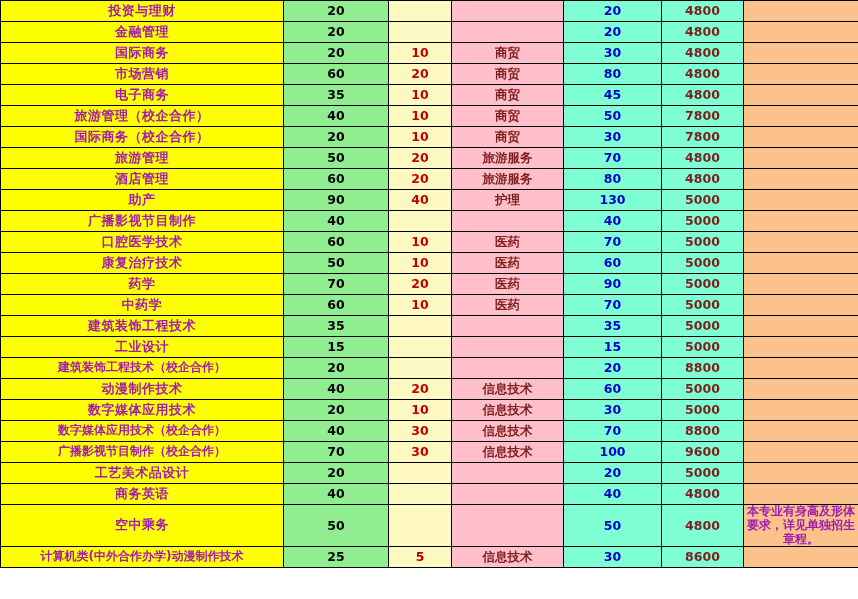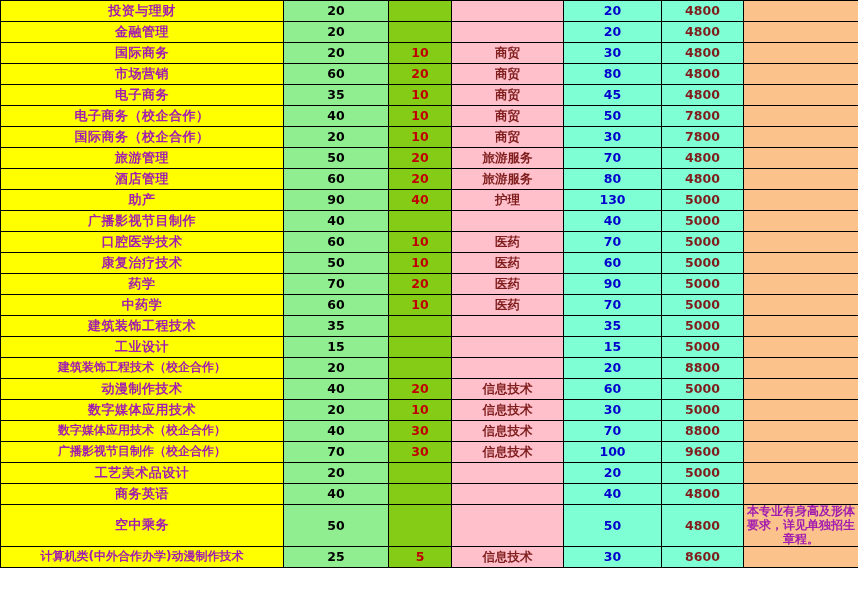--- a/index.html
+++ b/index.html
@@ -48,21 +48,21 @@
   }
   .cell-name-small {
     font-size: 12px;
     letter-spacing: 0;
   }
   .cell-plan {
     background: #90ee90;
     color: #000000;
   }
   .cell-extra {
-    background: #84cc16;
+    background: #fef9c3;
     color: #c00000;
   }
   .cell-cat {
     background: #ffc0cb;
     color: #7f1d1d;
   }
   .cell-total {
     background: #7fffd4;
     color: #0000cc;
   }
@@ -134,21 +134,21 @@
       <tr>
         <td class="cell-name">电子商务</td>
         <td class="cell-plan">35</td>
         <td class="cell-extra">10</td>
         <td class="cell-cat">商贸</td>
         <td class="cell-total">45</td>
         <td class="cell-fee">4800</td>
         <td class="cell-note"></td>
       </tr>
       <tr>
-        <td class="cell-name">电子商务（校企合作）</td>
+        <td class="cell-name">旅游管理（校企合作）</td>
         <td class="cell-plan">40</td>
         <td class="cell-extra">10</td>
         <td class="cell-cat">商贸</td>
         <td class="cell-total">50</td>
         <td class="cell-fee">7800</td>
         <td class="cell-note"></td>
       </tr>
       <tr>
         <td class="cell-name">国际商务（校企合作）</td>
         <td class="cell-plan">20</td>

